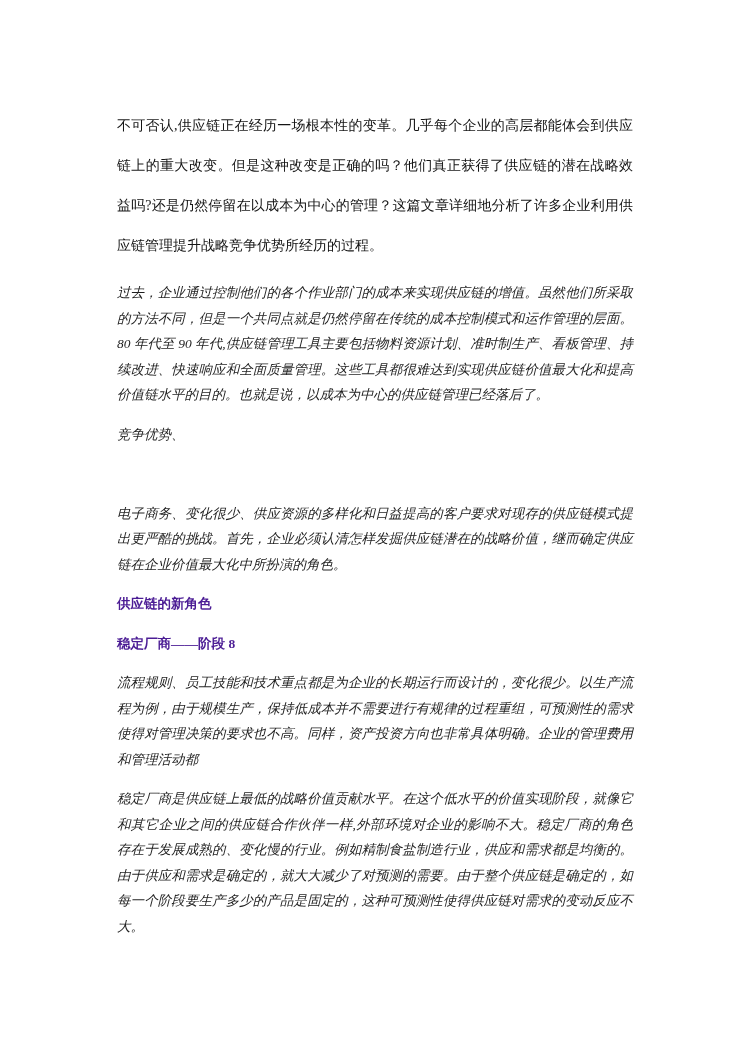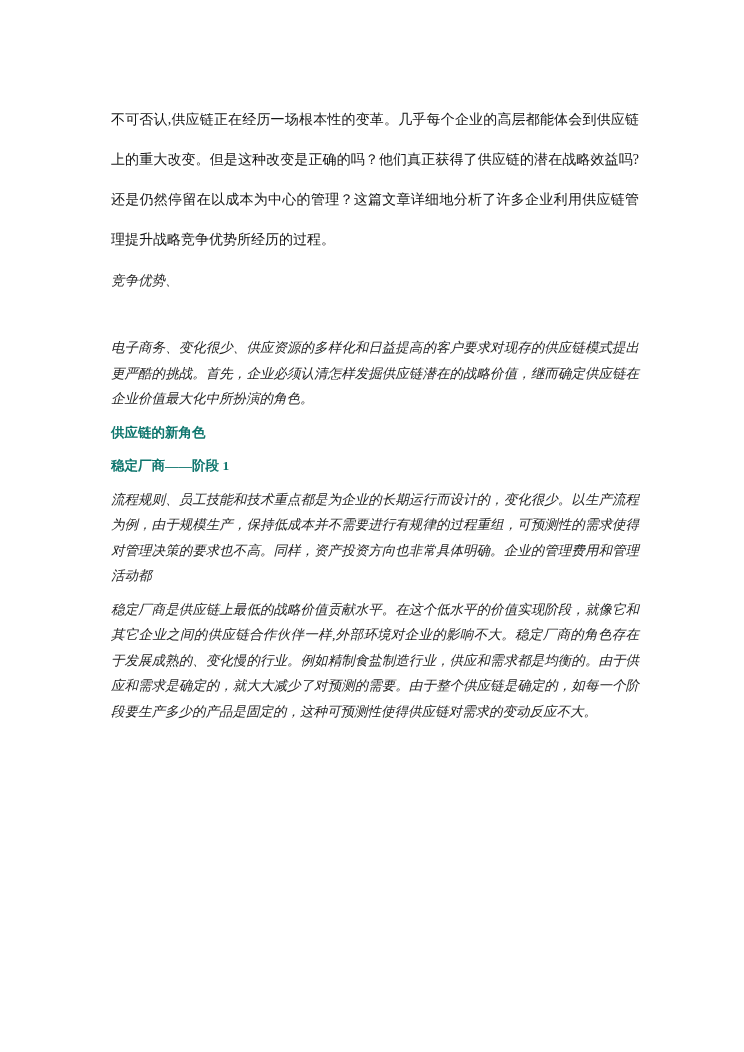--- a/index.html
+++ b/index.html
@@ -14,21 +14,21 @@
     background: #ffffff;
     overflow: hidden;
     color: #1a1a1a;
   }
   .content {
     position: absolute;
     left: 103px;
     top: 92px;
     width: 544px;
   }
-  .block { margin: 8px; padding: 0; }
+  .block { margin: 14px; padding: 0; }
   .block.intro {
     font-family: "Liberation Serif", "DejaVu Serif", serif;
     font-style: normal;
     font-size: 14px;
     line-height: 40px;
     text-align: justify;
     color: #141414;
   }
   .block.body {
     font-family: "Liberation Serif", "DejaVu Serif", serif;
@@ -37,33 +37,34 @@
     line-height: 25.5px;
     text-align: justify;
     color: #1f1f1f;
   }
   .block.heading {
     font-family: "Liberation Serif", "DejaVu Serif", serif;
     font-style: normal;
     font-weight: bold;
     font-size: 13.5px;
     line-height: 25.5px;
-    color: #0f766e;
+    color: #4c1d95;
   }
   .block.spacer {
     height: 25.5px;
   }
 </style>
 </head>
 <body>
 
 <div class="page">
   <main class="content">
       <p class="block intro">不可否认,供应链正在经历一场根本性的变革。几乎每个企业的高层都能体会到供应链上的重大改变。但是这种改变是正确的吗？他们真正获得了供应链的潜在战略效益吗?还是仍然停留在以成本为中心的管理？这篇文章详细地分析了许多企业利用供应链管理提升战略竞争优势所经历的过程。</p>
+      <p class="block body">过去，企业通过控制他们的各个作业部门的成本来实现供应链的增值。虽然他们所采取的方法不同，但是一个共同点就是仍然停留在传统的成本控制模式和运作管理的层面。80 年代至 90 年代,供应链管理工具主要包括物料资源计划、准时制生产、看板管理、持续改进、快速响应和全面质量管理。这些工具都很难达到实现供应链价值最大化和提高价值链水平的目的。也就是说，以成本为中心的供应链管理已经落后了。</p>
       <p class="block body">竞争优势、</p>
       <div class="block spacer"></div>
       <p class="block body">电子商务、变化很少、供应资源的多样化和日益提高的客户要求对现存的供应链模式提出更严酷的挑战。首先，企业必须认清怎样发掘供应链潜在的战略价值，继而确定供应链在企业价值最大化中所扮演的角色。</p>
       <h2 class="block heading">供应链的新角色</h2>
-      <h2 class="block heading">稳定厂商——阶段 1</h2>
+      <h2 class="block heading">稳定厂商——阶段 8</h2>
       <p class="block body">流程规则、员工技能和技术重点都是为企业的长期运行而设计的，变化很少。以生产流程为例，由于规模生产，保持低成本并不需要进行有规律的过程重组，可预测性的需求使得对管理决策的要求也不高。同样，资产投资方向也非常具体明确。企业的管理费用和管理活动都</p>
       <p class="block body">稳定厂商是供应链上最低的战略价值贡献水平。在这个低水平的价值实现阶段，就像它和其它企业之间的供应链合作伙伴一样,外部环境对企业的影响不大。稳定厂商的角色存在于发展成熟的、变化慢的行业。例如精制食盐制造行业，供应和需求都是均衡的。由于供应和需求是确定的，就大大减少了对预测的需要。由于整个供应链是确定的，如每一个阶段要生产多少的产品是固定的，这种可预测性使得供应链对需求的变动反应不大。</p>
     </main>
 </div>
 
 </body></html>

